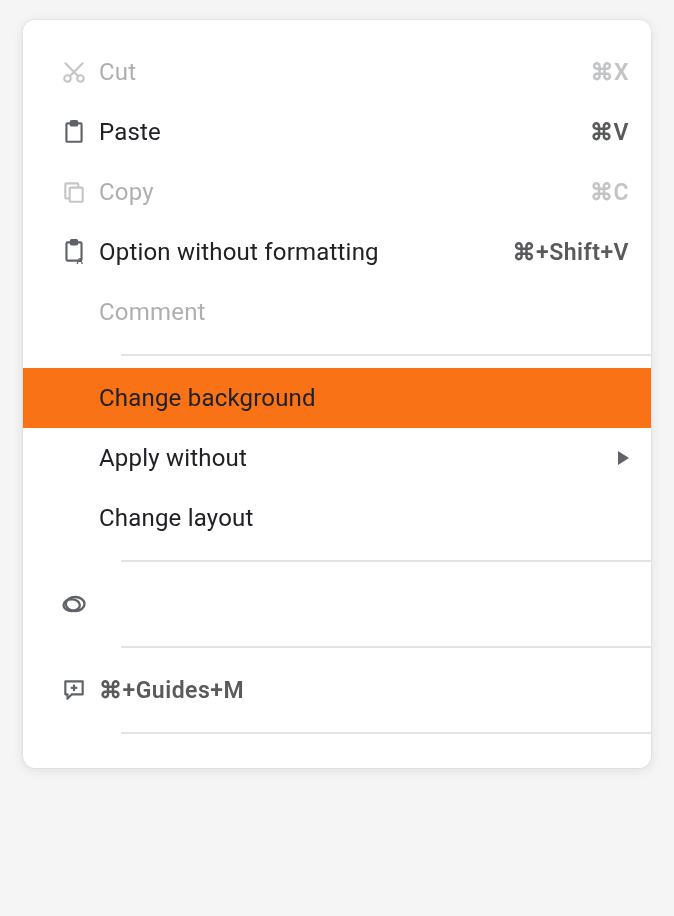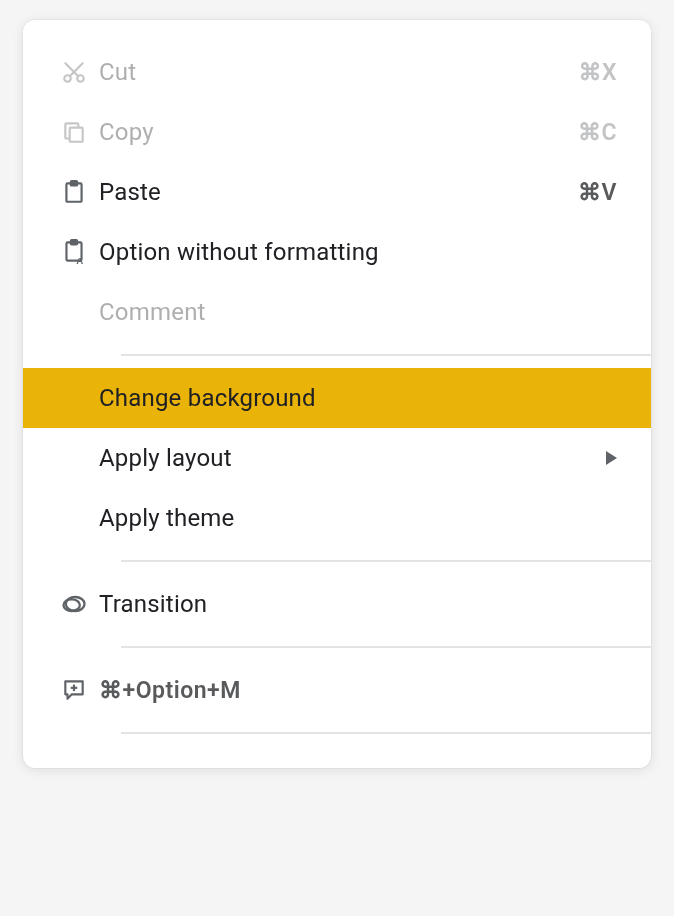--- a/index.html
+++ b/index.html
@@ -24,26 +24,26 @@
     background: #fff;
     border-radius: 12px;
     box-shadow: 0 2px 12px rgba(0,0,0,0.10), 0 0 0 1px rgba(0,0,0,0.03);
     padding: 22px 0 22px 0;
   }
   .item {
     display: flex;
     align-items: center;
     height: 60px;
     padding-left: 26px;
-    padding-right: 34px;
+    padding-right: 22px;
     font-size: 24px;
     letter-spacing: .2px;
   }
   .item.hover {
-    background: #eab308;
+    background: #f97316;
   }
   .icon-col {
     width: 50px;
     display: flex;
     align-items: center;
     justify-content: center;
     flex-shrink: 0;
   }
   .icon-col svg {
     display: block;
@@ -97,103 +97,103 @@
             <line x1="20" y1="4" x2="8.1" y2="15.9"></line>
             <line x1="15.9" y1="15.9" x2="4" y2="4"></line>
           </svg>
       </span>
       <span class="label disabled">Cut</span>
       <span class="shortcut disabled">⌘X</span>
     </div>
 
     <div class="item">
       <span class="icon-col">
+        <svg width="26" height="26" viewBox="0 0 24 24" fill="none" stroke="#5f6368" stroke-width="2" stroke-linejoin="round">
+            <rect x="5" y="4" width="14" height="17" rx="1"></rect>
+            <rect x="9" y="2" width="6" height="4" rx="1" fill="#5f6368"></rect>
+          </svg>
+      </span>
+      <span class="label">Paste</span>
+      <span class="shortcut">⌘V</span>
+    </div>
+
+    <div class="item">
+      <span class="icon-col">
         <svg width="26" height="26" viewBox="0 0 24 24" fill="none" stroke="#c5c6c8" stroke-width="2" stroke-linejoin="round">
             <rect x="8" y="8" width="12" height="13" rx="1"></rect>
             <path d="M16 8V5a1 1 0 0 0-1-1H5a1 1 0 0 0-1 1v12a1 1 0 0 0 1 1h3"></path>
           </svg>
       </span>
       <span class="label disabled">Copy</span>
       <span class="shortcut disabled">⌘C</span>
-    </div>
-
-    <div class="item">
-      <span class="icon-col">
-        <svg width="26" height="26" viewBox="0 0 24 24" fill="none" stroke="#5f6368" stroke-width="2" stroke-linejoin="round">
-            <rect x="5" y="4" width="14" height="17" rx="1"></rect>
-            <rect x="9" y="2" width="6" height="4" rx="1" fill="#5f6368"></rect>
-          </svg>
-      </span>
-      <span class="label">Paste</span>
-      <span class="shortcut">⌘V</span>
     </div>
 
     <div class="item">
       <span class="icon-col">
         <svg width="26" height="28" viewBox="0 0 24 26" fill="none" stroke="#5f6368" stroke-width="2" stroke-linejoin="round">
             <rect x="5" y="4" width="14" height="17" rx="1"></rect>
             <rect x="9" y="2" width="6" height="4" rx="1" fill="#5f6368"></rect>
             <text x="14" y="24" font-size="9" font-family="Arial" fill="#5f6368" stroke="none" font-weight="700">A</text>
           </svg>
       </span>
       <span class="label">Option without formatting</span>
+      <span class="shortcut">⌘+Shift+V</span>
     </div>
 
     <div class="item">
       <span class="icon-col"></span>
       <span class="label disabled">Comment</span>
     </div>
 
     <div class="sep-wrap">
         <hr class="sep">
       </div>
 
     <div class="item hover">
       <span class="icon-col"></span>
       <span class="label">Change background</span>
     </div>
 
     <div class="item">
       <span class="icon-col"></span>
-      <span class="label">Apply layout</span>
+      <span class="label">Apply without</span>
       <span class="arrow"></span>
     </div>
 
     <div class="item">
       <span class="icon-col"></span>
-      <span class="label">Apply theme</span>
+      <span class="label">Change layout</span>
     </div>
 
     <div class="sep-wrap">
         <hr class="sep">
       </div>
 
     <div class="item">
       <span class="icon-col">
         <svg width="28" height="28" viewBox="0 0 24 24" fill="none" stroke="#5f6368" stroke-width="2">
             <ellipse cx="13" cy="12" rx="8" ry="6"></ellipse>
             <ellipse cx="10" cy="13" rx="7" ry="5"></ellipse>
           </svg>
       </span>
-      <span class="label">Transition</span>
     </div>
 
     <div class="sep-wrap">
         <hr class="sep">
       </div>
 
     <div class="item">
       <span class="icon-col">
         <svg width="26" height="26" viewBox="0 0 24 24" fill="none" stroke="#5f6368" stroke-width="2" stroke-linejoin="round">
             <path d="M4 4h16v12H10l-4 4v-4H4z"></path>
             <line x1="12" y1="7" x2="12" y2="13"></line>
             <line x1="9" y1="10" x2="15" y2="10"></line>
           </svg>
       </span>
-      <span class="shortcut">⌘+Option+M</span>
+      <span class="shortcut">⌘+Guides+M</span>
     </div>
 
     <div class="sep-wrap">
         <hr class="sep">
       </div>
 
 
   </div>
 </div>
 

